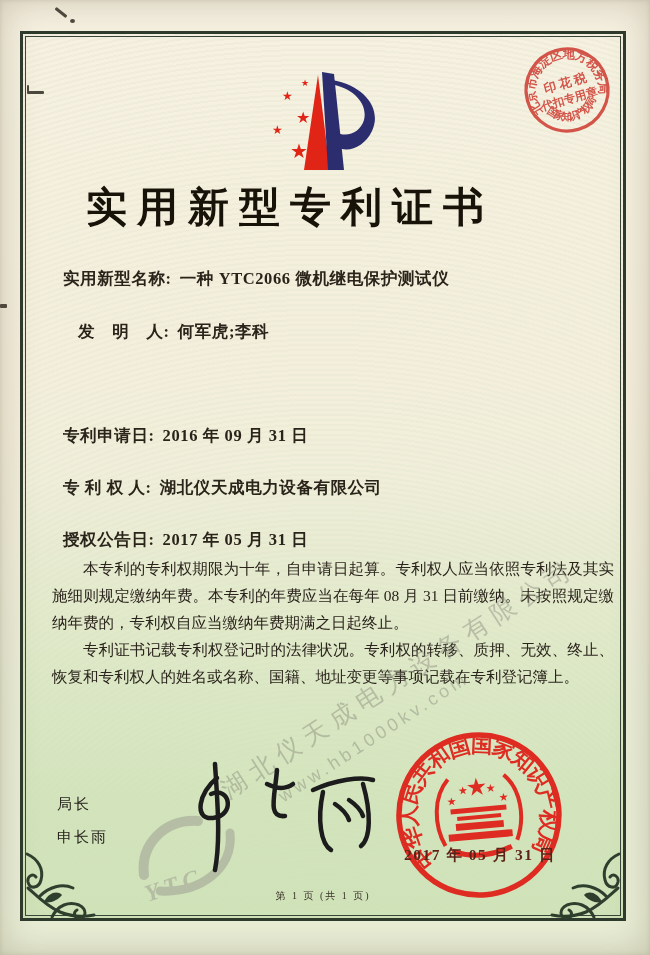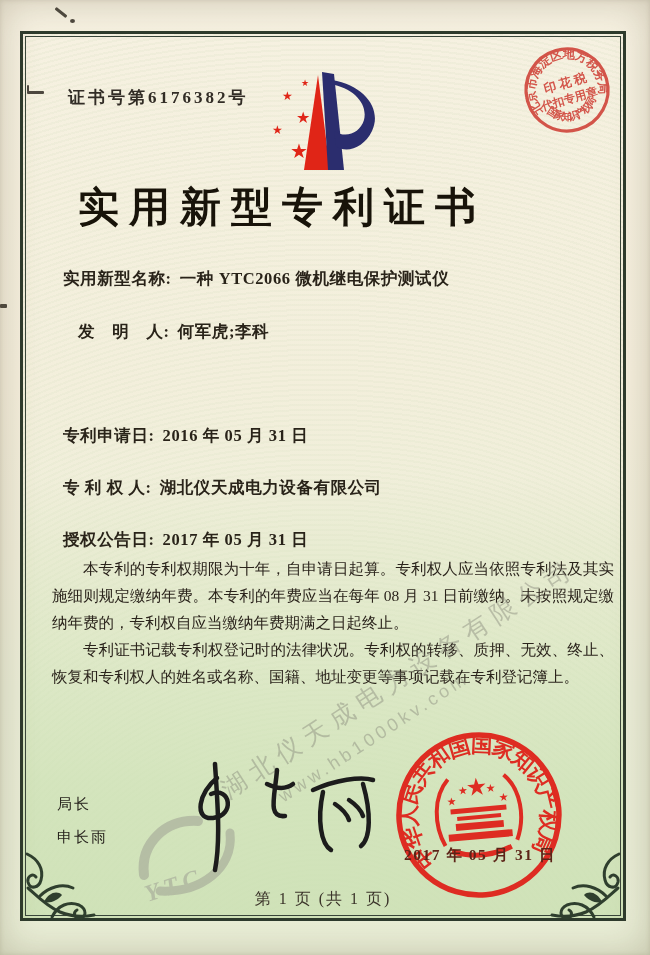--- a/index.html
+++ b/index.html
@@ -23,21 +23,21 @@
   .sp1{left:54px;top:11px;width:14px;height:3px;transform:rotate(38deg);}
   .sp1b{left:70px;top:19px;width:5px;height:4px;border-radius:50%;}
   .sp2{left:27px;top:91px;width:17px;height:2.5px;}
   .sp2b{left:27px;top:85px;width:2px;height:7px;}
   .sp3{left:0px;top:304px;width:7px;height:4px;}
   .cert-no{position:absolute;left:68px;top:86px;font-size:17px;font-weight:600;
         letter-spacing:3px;color:#322d26;}
   .logo{position:absolute;left:246px;top:70px;width:132px;height:104px;}
   .tax-stamp{position:absolute;left:505px;top:28px;width:124px;height:124px;
         transform:rotate(-16deg);opacity:.88;}
-  .title{position:absolute;left:28px;top:180px;width:498px;text-align:center;text-indent:10px;
+  .title{position:absolute;left:36px;top:180px;width:498px;text-align:center;text-indent:10px;
         font-size:41px;font-weight:700;letter-spacing:10px;color:#181309;}
   .field{position:absolute;left:63px;font-size:16.5px;font-weight:600;color:#292319;
         letter-spacing:.6px;white-space:nowrap;}
   .field .v{margin-left:8px;text-align:center;}
   .f1{top:268px;} .f2{top:321px;margin-left:15px;} .f3{top:373px;} .f4{top:425px;} .f5{top:477px;} .f6{top:529px;}
   .body-text{position:absolute;left:52px;top:555px;width:562px;font-size:15.5px;font-weight:500;
         line-height:27px;color:#2b241c;text-align:justify;}
   .body-text p{margin:0;text-indent:2em;}
   .watermark{position:absolute;left:215px;top:778px;transform:rotate(-33deg);transform-origin:0 0;
         color:rgba(128,128,116,.42);pointer-events:none;white-space:nowrap;}
@@ -46,21 +46,21 @@
         font-family:"Liberation Sans","DejaVu Sans",sans-serif;}
   .ytc{position:absolute;left:128px;top:803px;width:125px;height:100px;opacity:.5;}
   .signer{position:absolute;left:57px;top:787px;
         font-family:"Liberation Sans","DejaVu Sans",sans-serif;
         font-size:15px;font-weight:400;color:#27231d;line-height:33px;letter-spacing:2px;}
   .signature{position:absolute;left:165px;top:756px;width:215px;height:120px;}
   .seal{position:absolute;left:389px;top:723px;width:180px;height:185px;transform:rotate(-5deg);opacity:.95;}
   .seal-date{position:absolute;left:399px;top:845px;width:162px;text-align:center;
         font-size:15.5px;font-weight:700;letter-spacing:1.5px;color:#5c2418;}
   .footer{position:absolute;left:20px;top:889px;width:606px;text-align:center;
-        font-size:16px;color:#3b342a;letter-spacing:2px;}
+        font-size:10px;color:#3b342a;letter-spacing:2px;}
   svg text{font-family:"Liberation Serif","DejaVu Serif",serif;}
 </style>
 </head>
 <body>
 
 <div class="page">
 
   <div class="guilloche"></div>
   <div class="frame"></div>
 
@@ -82,21 +82,20 @@
     </g>
     <path d="M22,76 C26,67 35,64 40,69 C36,74 28,78 22,76 Z" fill="#2f3f2e"></path>
   </svg>
 
   <div class="speck sp1"></div>
   <div class="speck sp1b"></div>
   <div class="speck sp2"></div>
   <div class="speck sp2b"></div>
   <div class="speck sp3"></div>
 
-  <div class="cert-no">证书号第6176382号</div>
 
   <svg class="logo" viewBox="0 0 132 104">
     <g fill="#e02517" font-family="DejaVu Sans, sans-serif">
       <text x="55" y="16" font-size="9">★</text>
       <text x="36" y="30" font-size="12">★</text>
       <text x="50" y="53" font-size="16">★</text>
       <text x="26" y="64" font-size="12">★</text>
       <text x="44" y="88" font-size="20">★</text>
     </g>
     <polygon points="72,5 84,100 58,100" fill="#e02517"></polygon>
@@ -122,21 +121,21 @@
 
   <div class="title">实用新型专利证书</div>
 
   <div class="field f1">
     <span class="l">实用新型名称:</span><span class="v">一种 YTC2066 微机继电保护测试仪</span>
   </div>
   <div class="field f2">
     <span class="l">发　明　人:</span><span class="v">何军虎;李科</span>
   </div>
   <div class="field f4">
-    <span class="l">专利申请日:</span><span class="v">2016 年 05 月 31 日</span>
+    <span class="l">专利申请日:</span><span class="v">2016 年 09 月 31 日</span>
   </div>
   <div class="field f5">
     <span class="l">专 利 权 人:</span><span class="v">湖北仪天成电力设备有限公司</span>
   </div>
   <div class="field f6">
     <span class="l">授权公告日:</span><span class="v">2017 年 05 月 31 日</span>
   </div>
 
   <div class="body-text">
     <p>本专利的专利权期限为十年，自申请日起算。专利权人应当依照专利法及其实施细则规定缴纳年费。本专利的年费应当在每年 08 月 31 日前缴纳。未按照规定缴纳年费的，专利权自应当缴纳年费期满之日起终止。</p>

